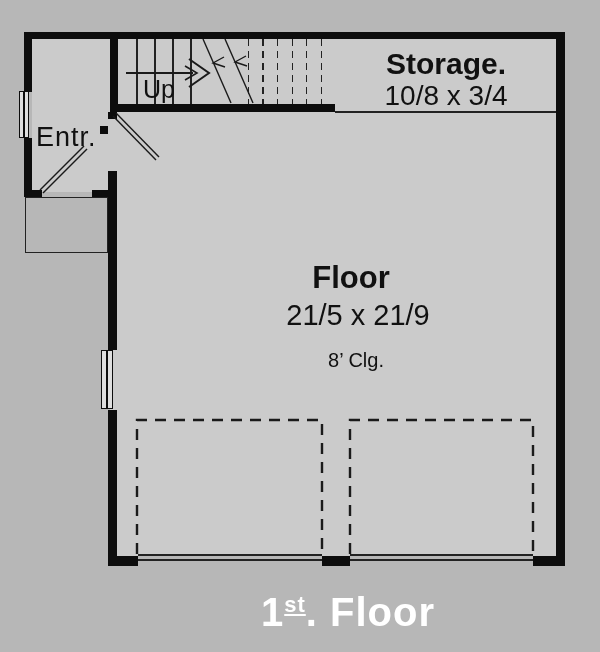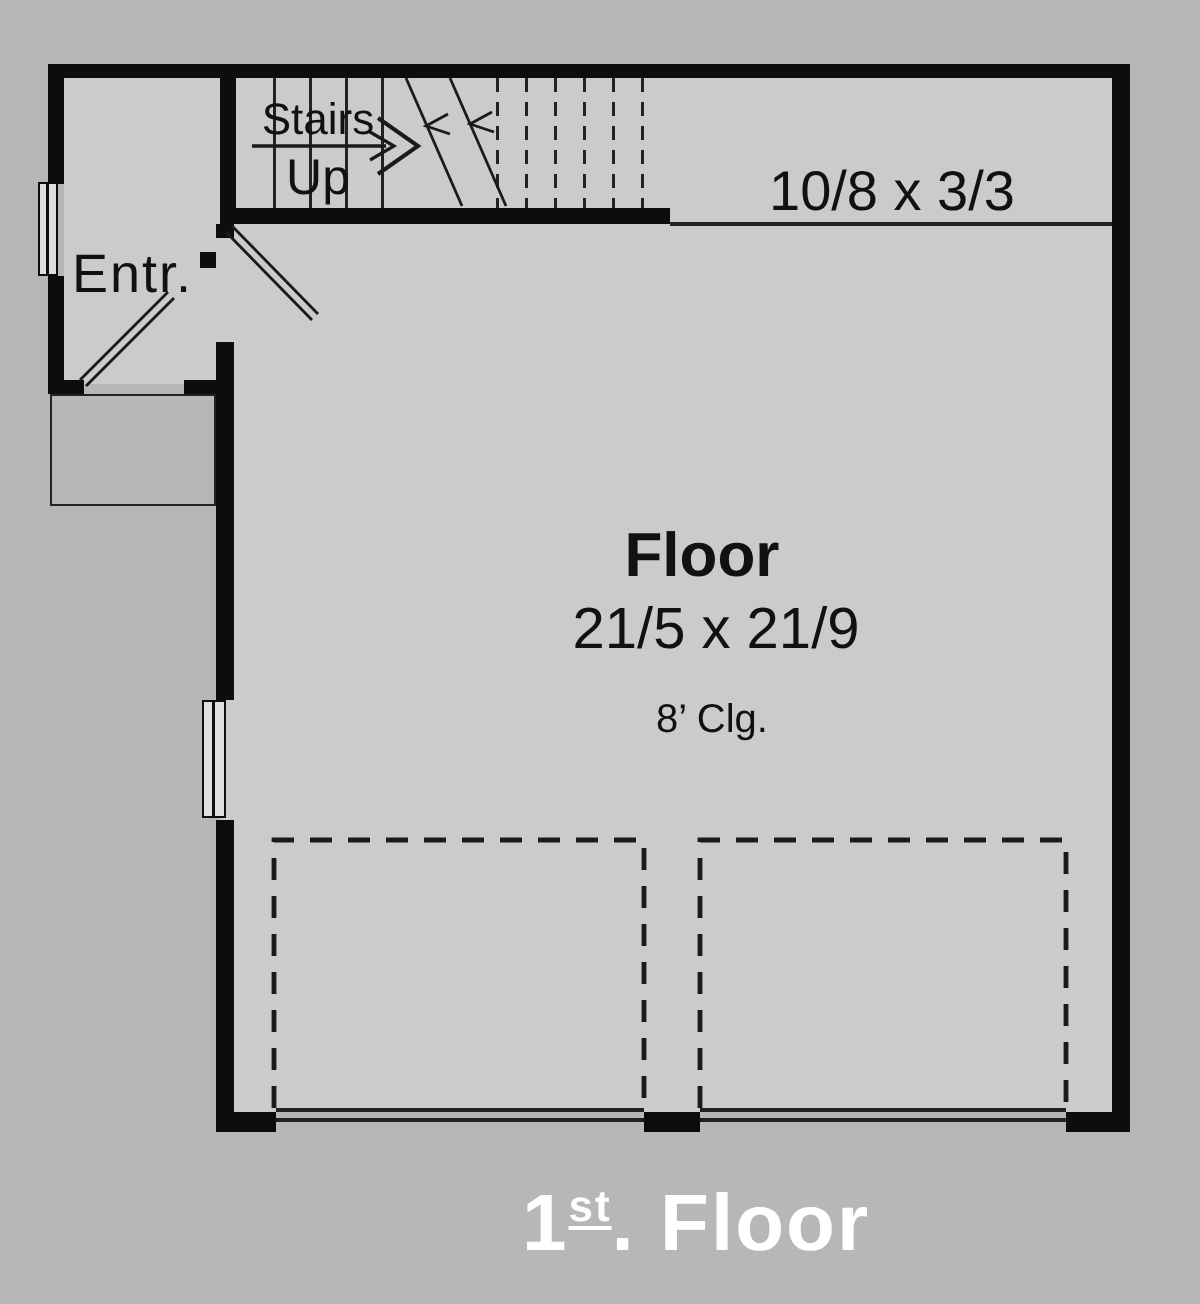--- a/index.html
+++ b/index.html
@@ -127,23 +127,23 @@
         <polyline points="189,59 209,73 189,87" stroke-width="2"></polyline>
         <polyline points="185,66 197,73 185,80" stroke-width="1.6"></polyline>
       </g>
 
       <path d="M 137 554 L 137 420 L 322 420 L 322 554" stroke-width="2.4" stroke-dasharray="11 8"></path>
       <path d="M 350 554 L 350 420 L 533 420 L 533 554" stroke-width="2.4" stroke-dasharray="11 8"></path>
     </g>
   </svg>
 
   <div class="label lbl-entry bold">Entr.</div>
-  <div class="label lbl-stairs center">Stairs</div>
   <div class="label lbl-up center">Up</div>
-  <div class="label lbl-storage-dims center">10/8 x 3/3</div>
+  <div class="label lbl-storage-name center bold">Storage.</div>
+  <div class="label lbl-storage-dims center">10/8 x 3/4</div>
   <div class="label lbl-garage-name center bold">Floor</div>
   <div class="label lbl-garage-dims center">21/5 x 21/9</div>
   <div class="label lbl-garage-clg center">8’ Clg.</div>
 
   <div class="label title center">
     <span>1</span><sup>st</sup><span>. Floor</span>
   </div>
 
 </div>
 

